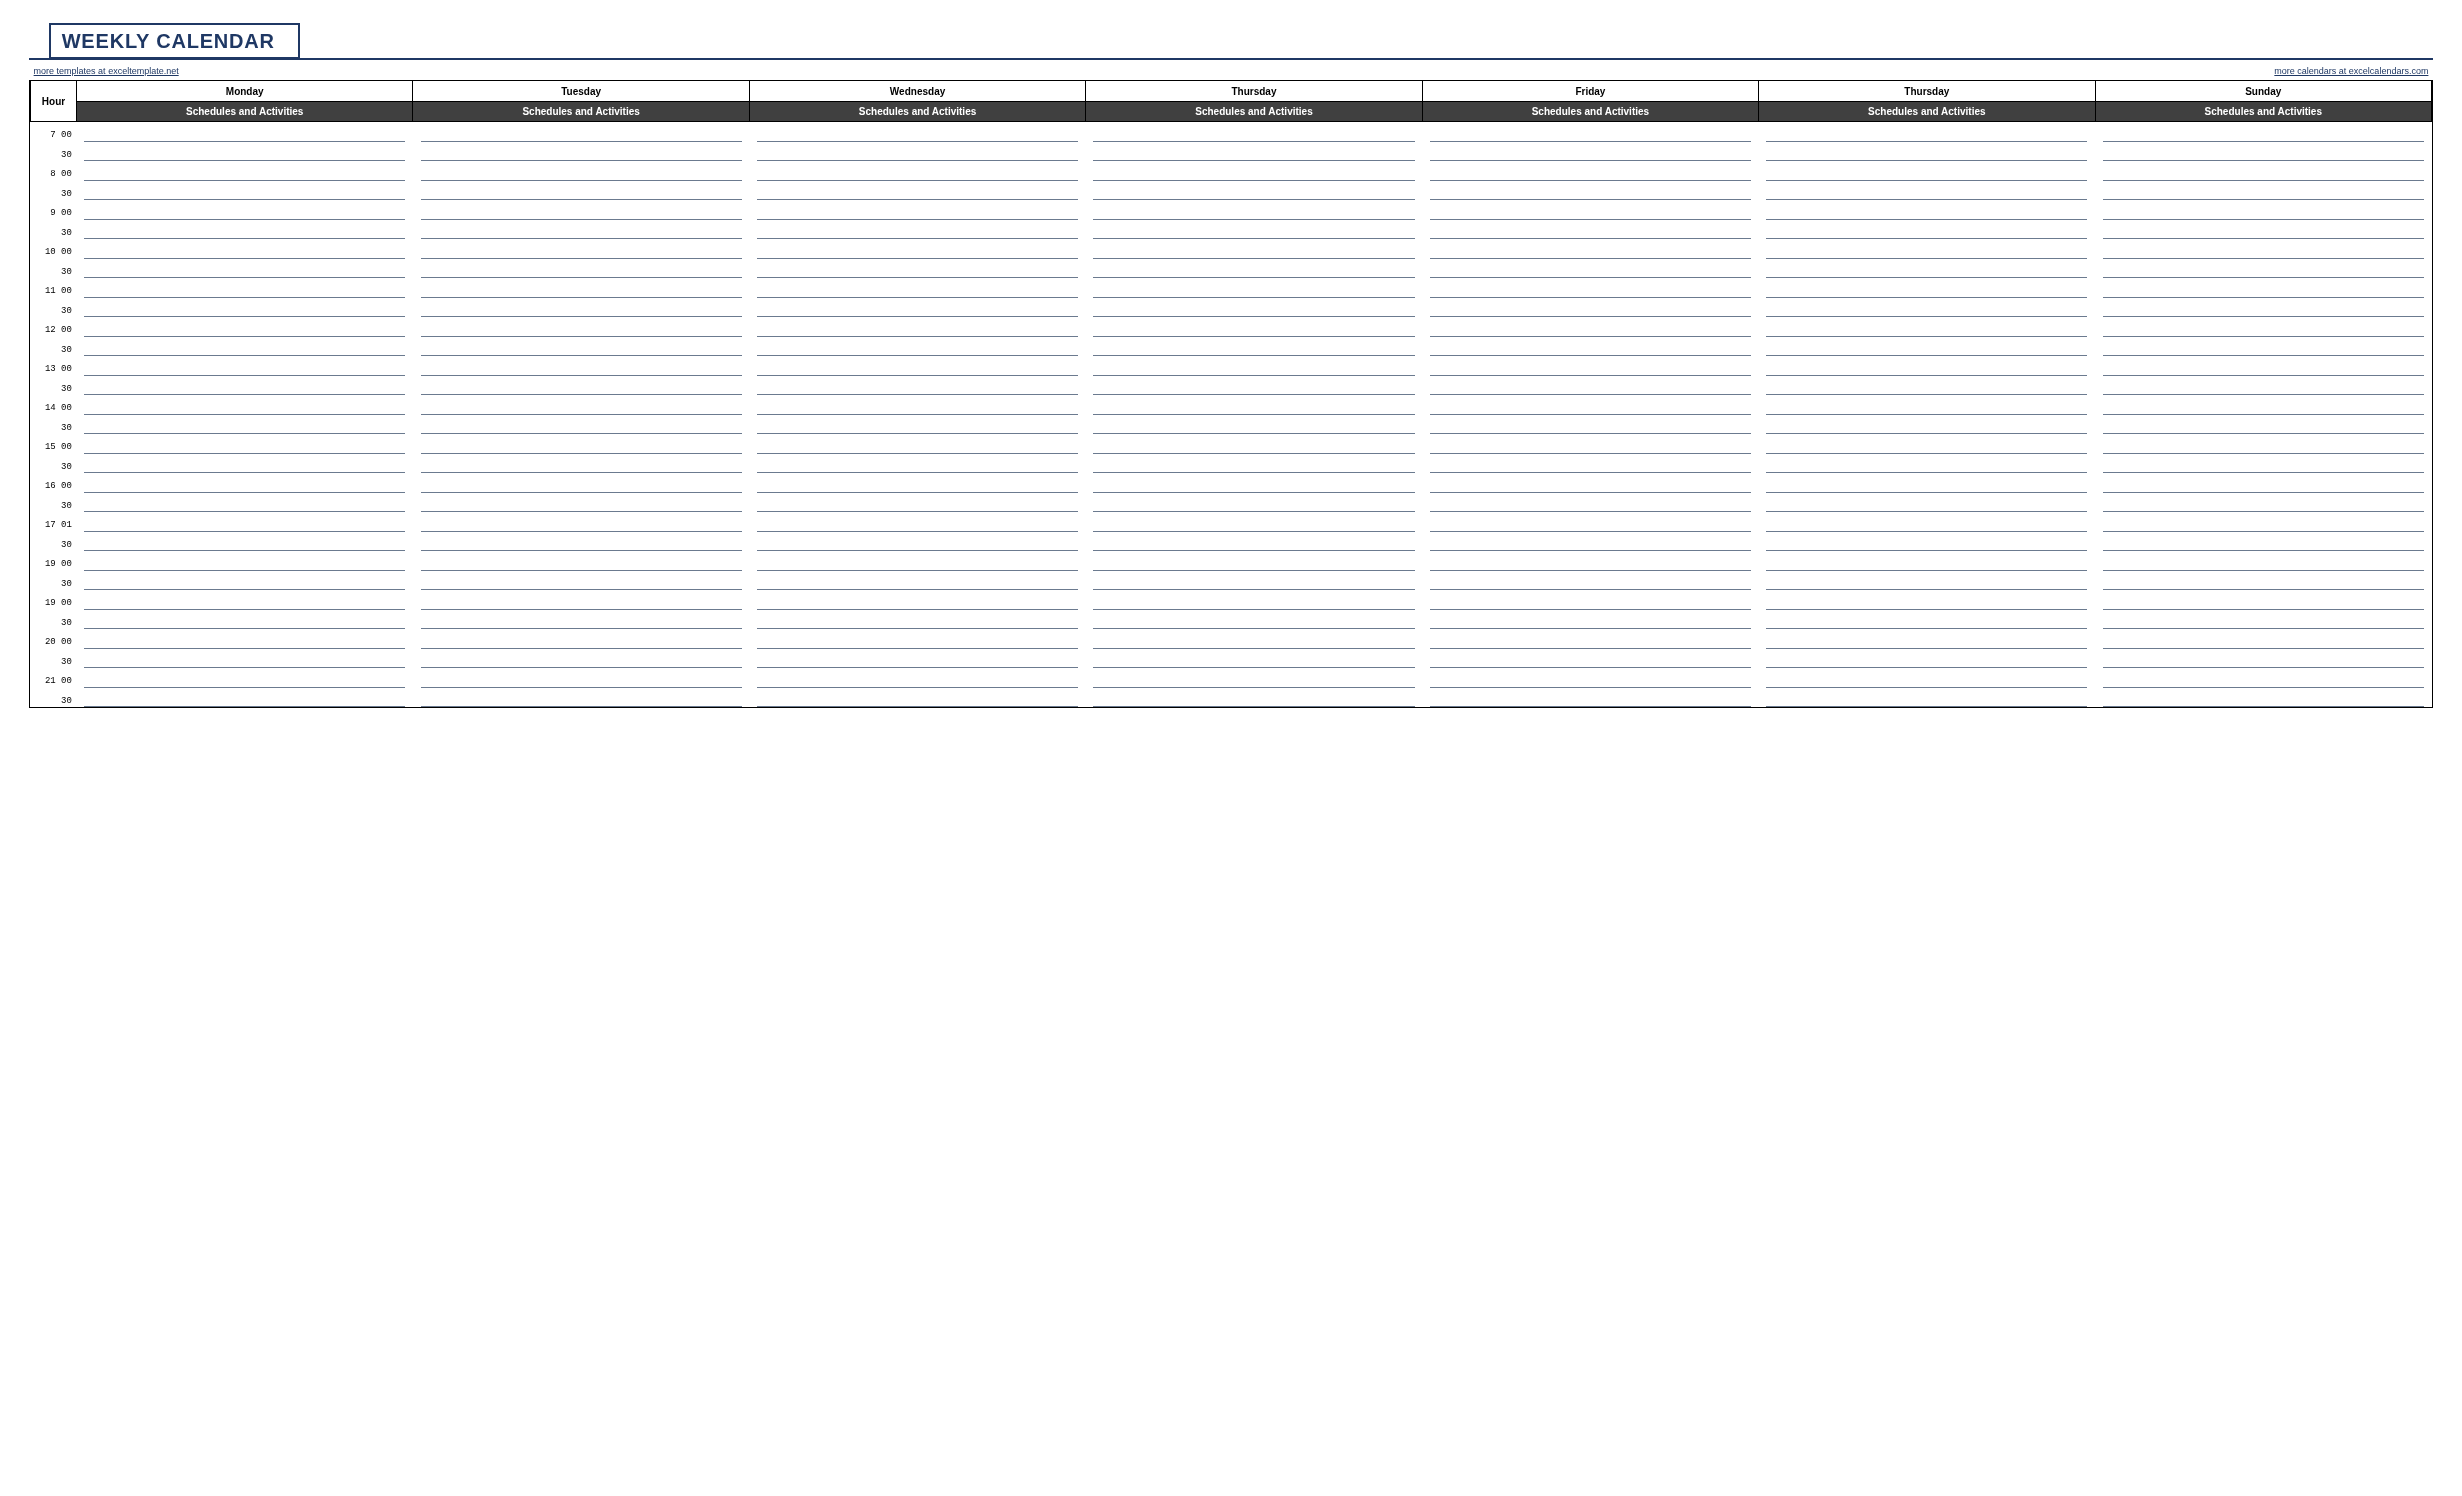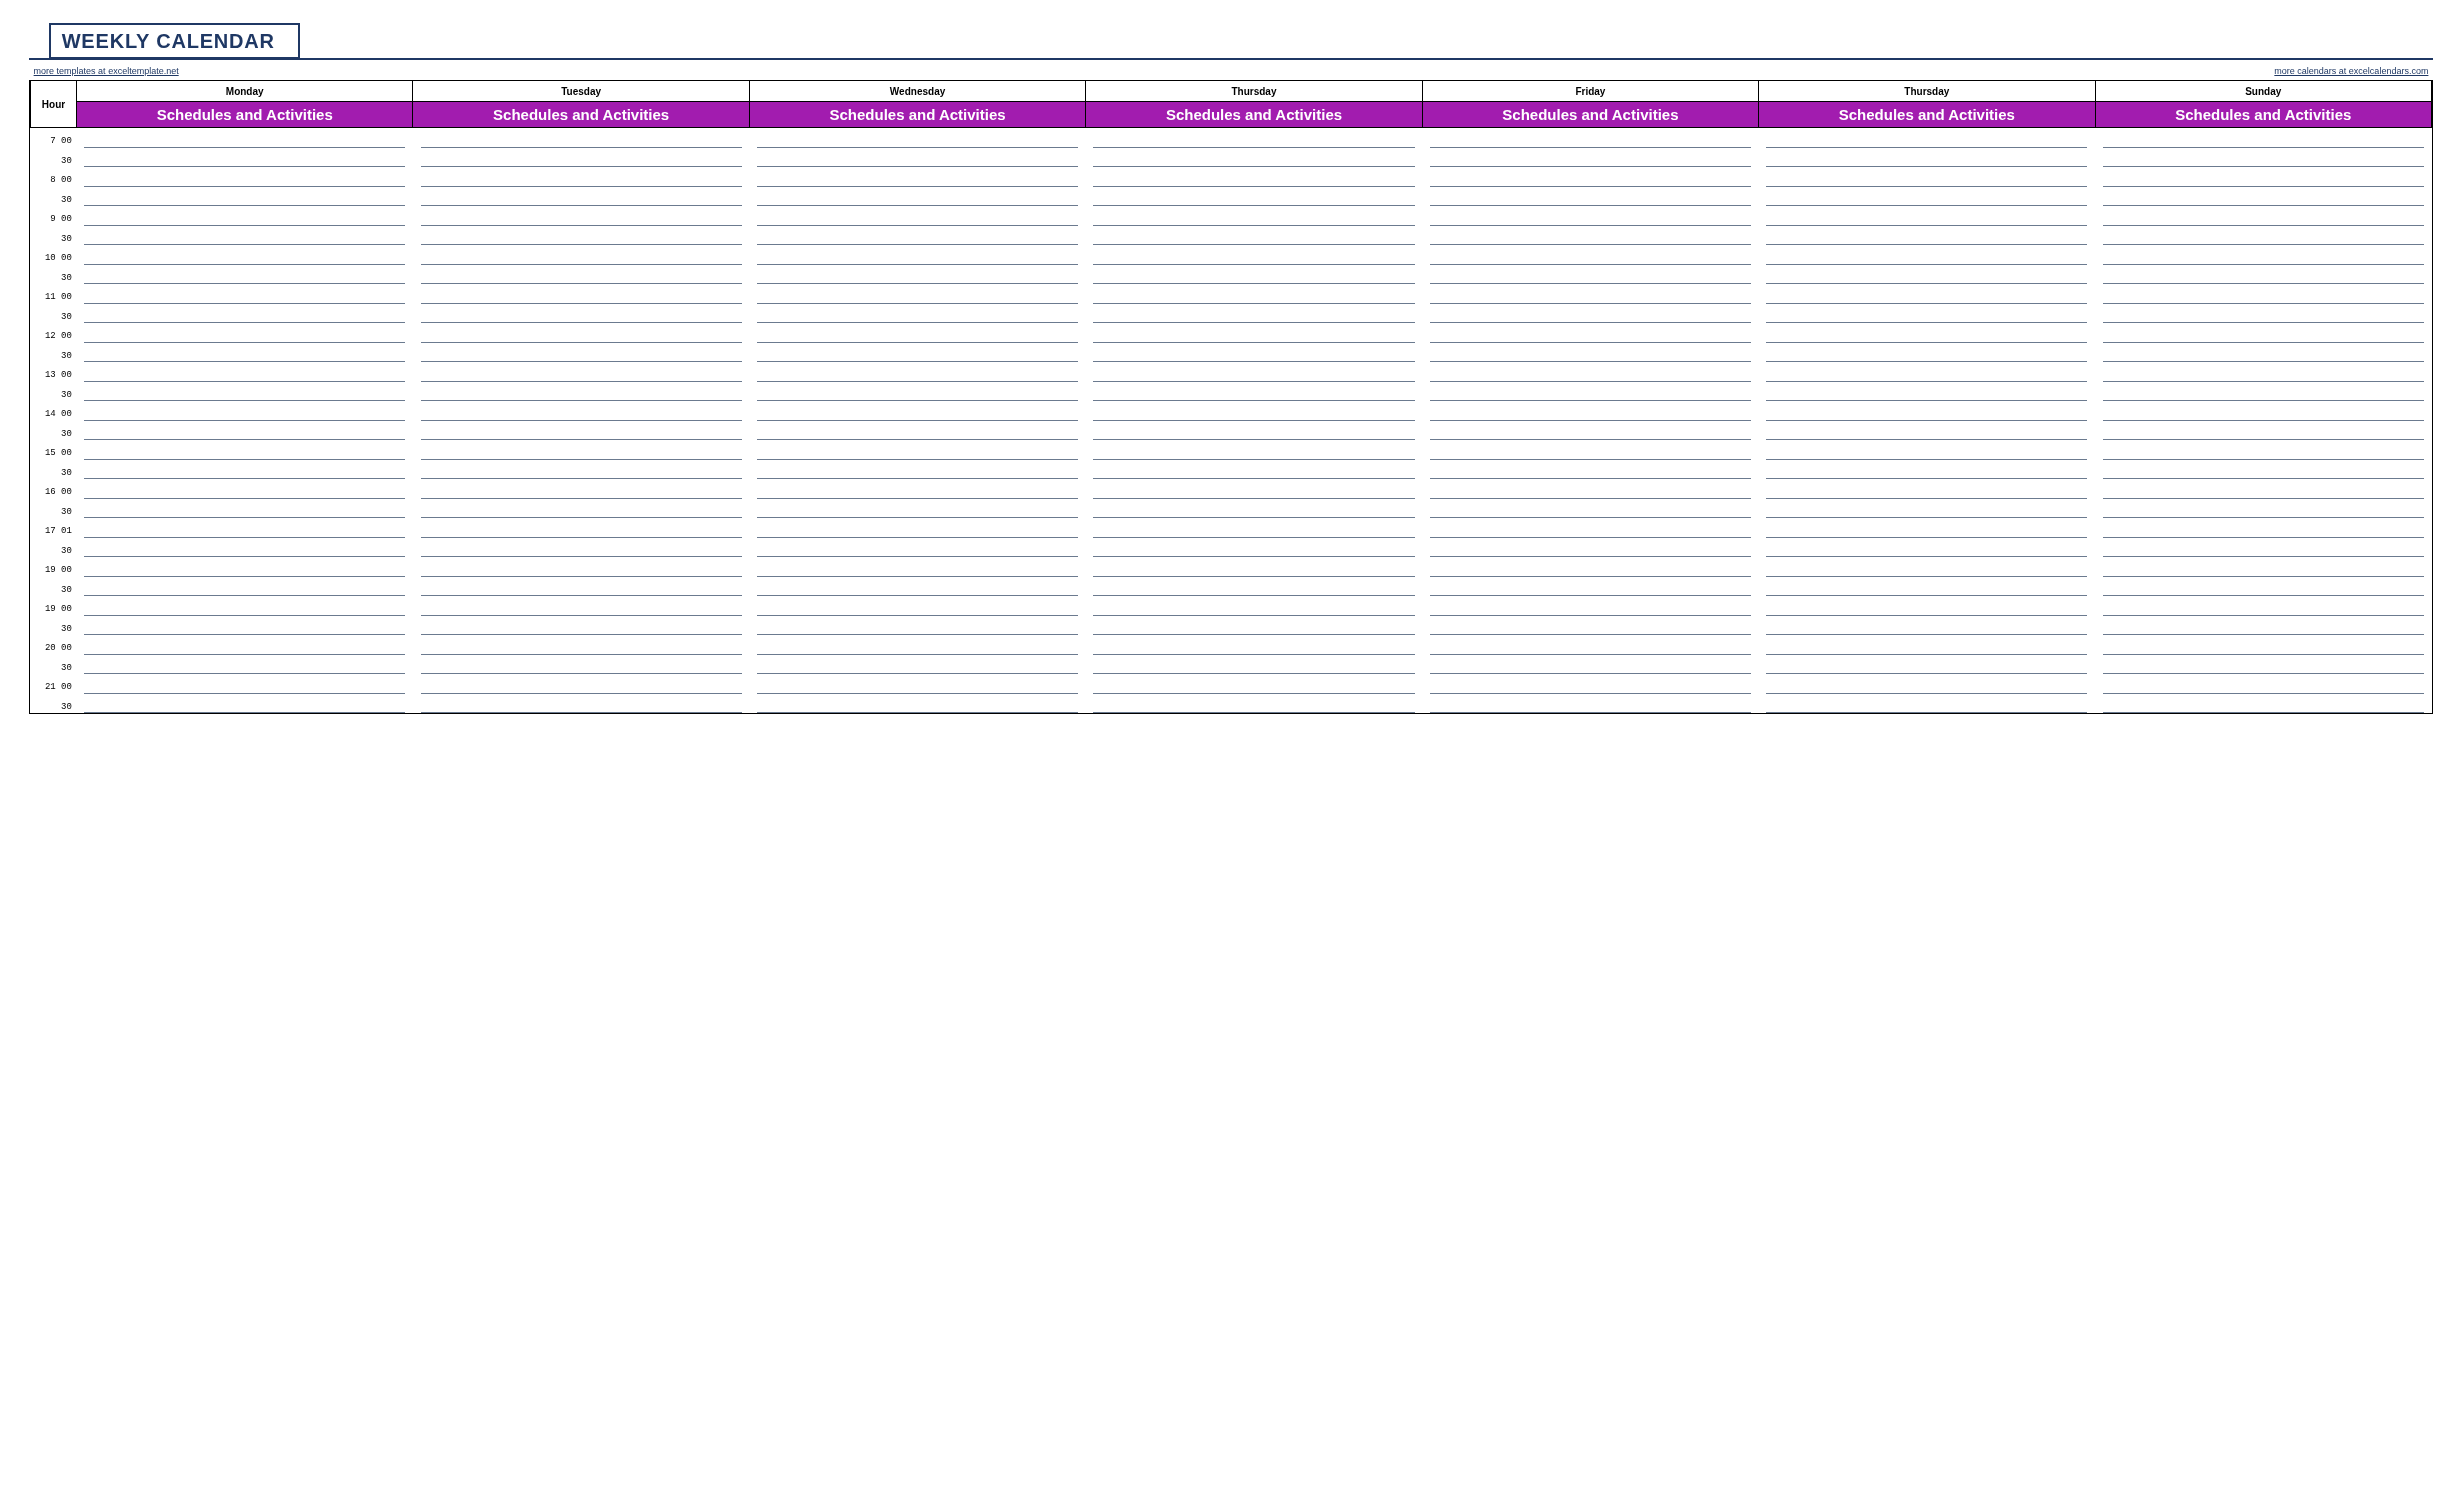--- a/index.html
+++ b/index.html
@@ -48,24 +48,24 @@
     border:0.8px solid #000;
     padding:4.6px 3px;
     font-weight:700;
     background:#fff;
   }
   tr.days th.hour-head{
     font-weight:700;
   }
   
   tr.sub th{
-    background:#a21caf;
+    background:#404040;
     color:#fff;
     font-weight:700;
-    font-size:15px;
+    font-size:10px;
     border:0.8px solid #000;
     padding:3.8px 3px;
     margin-left:16px;
   }
   
   th.hour-head{
     border:0.8px solid #000;
     background:#fff;
     color:#000;
   }

